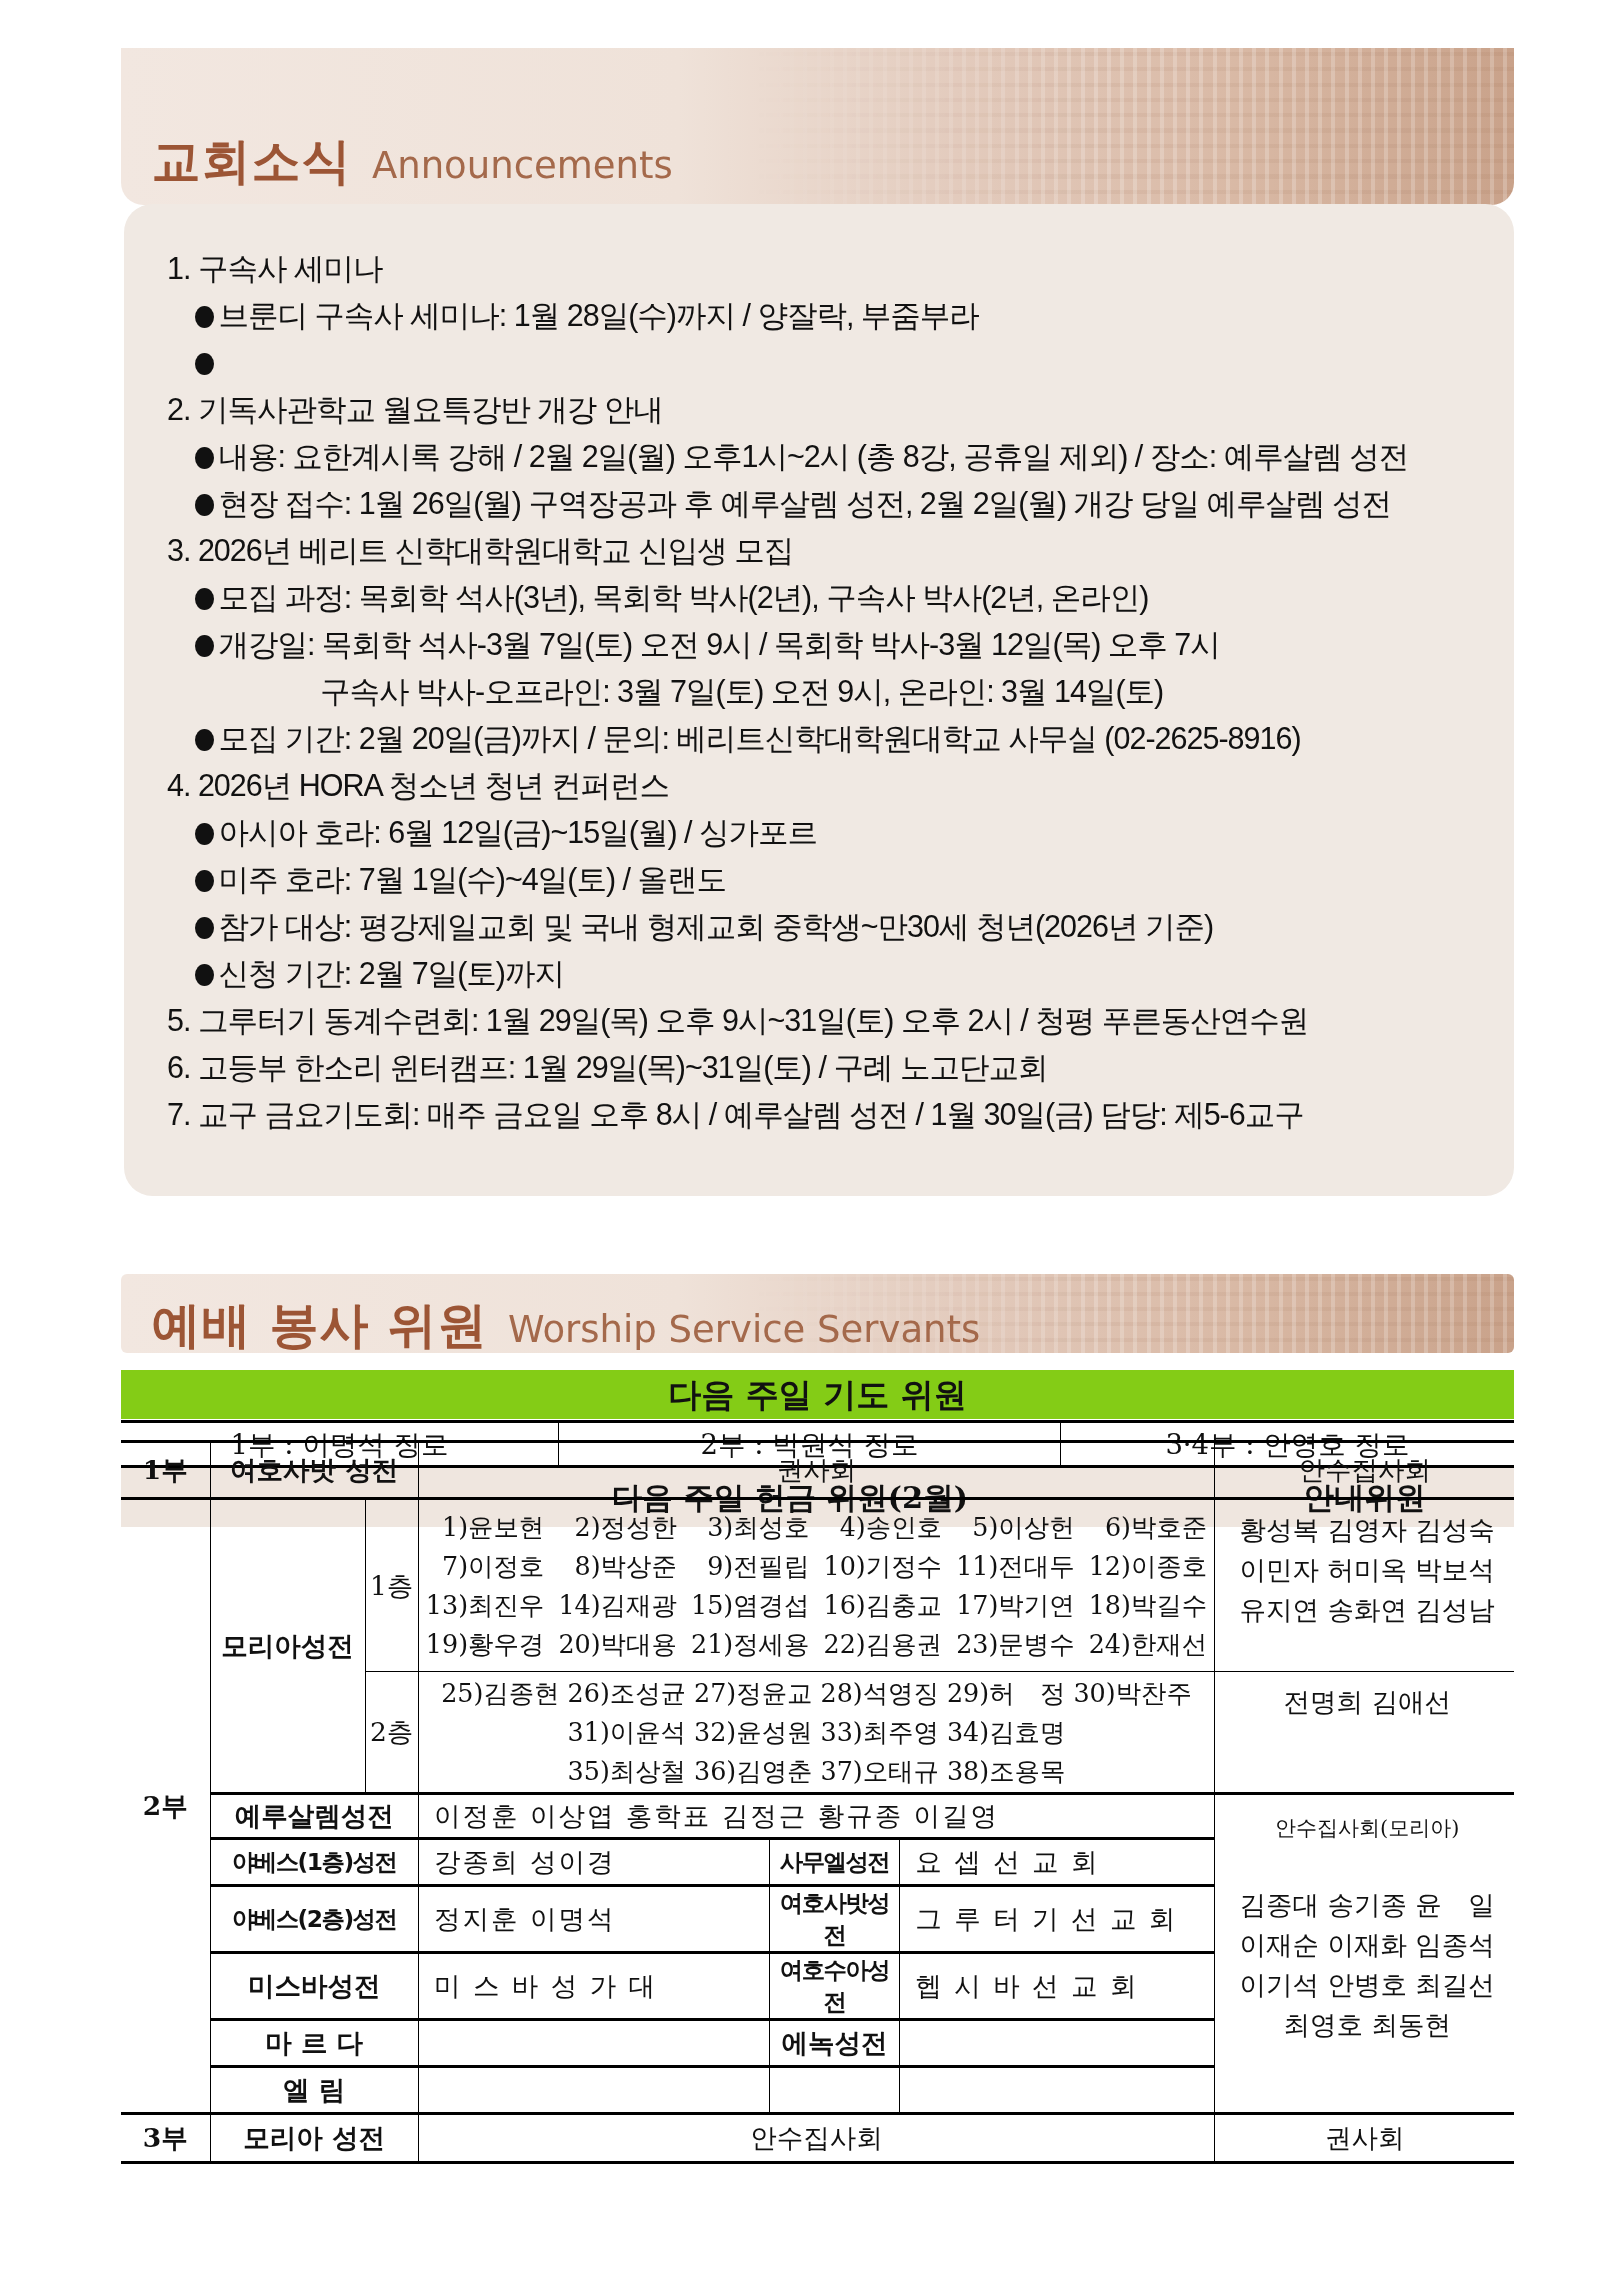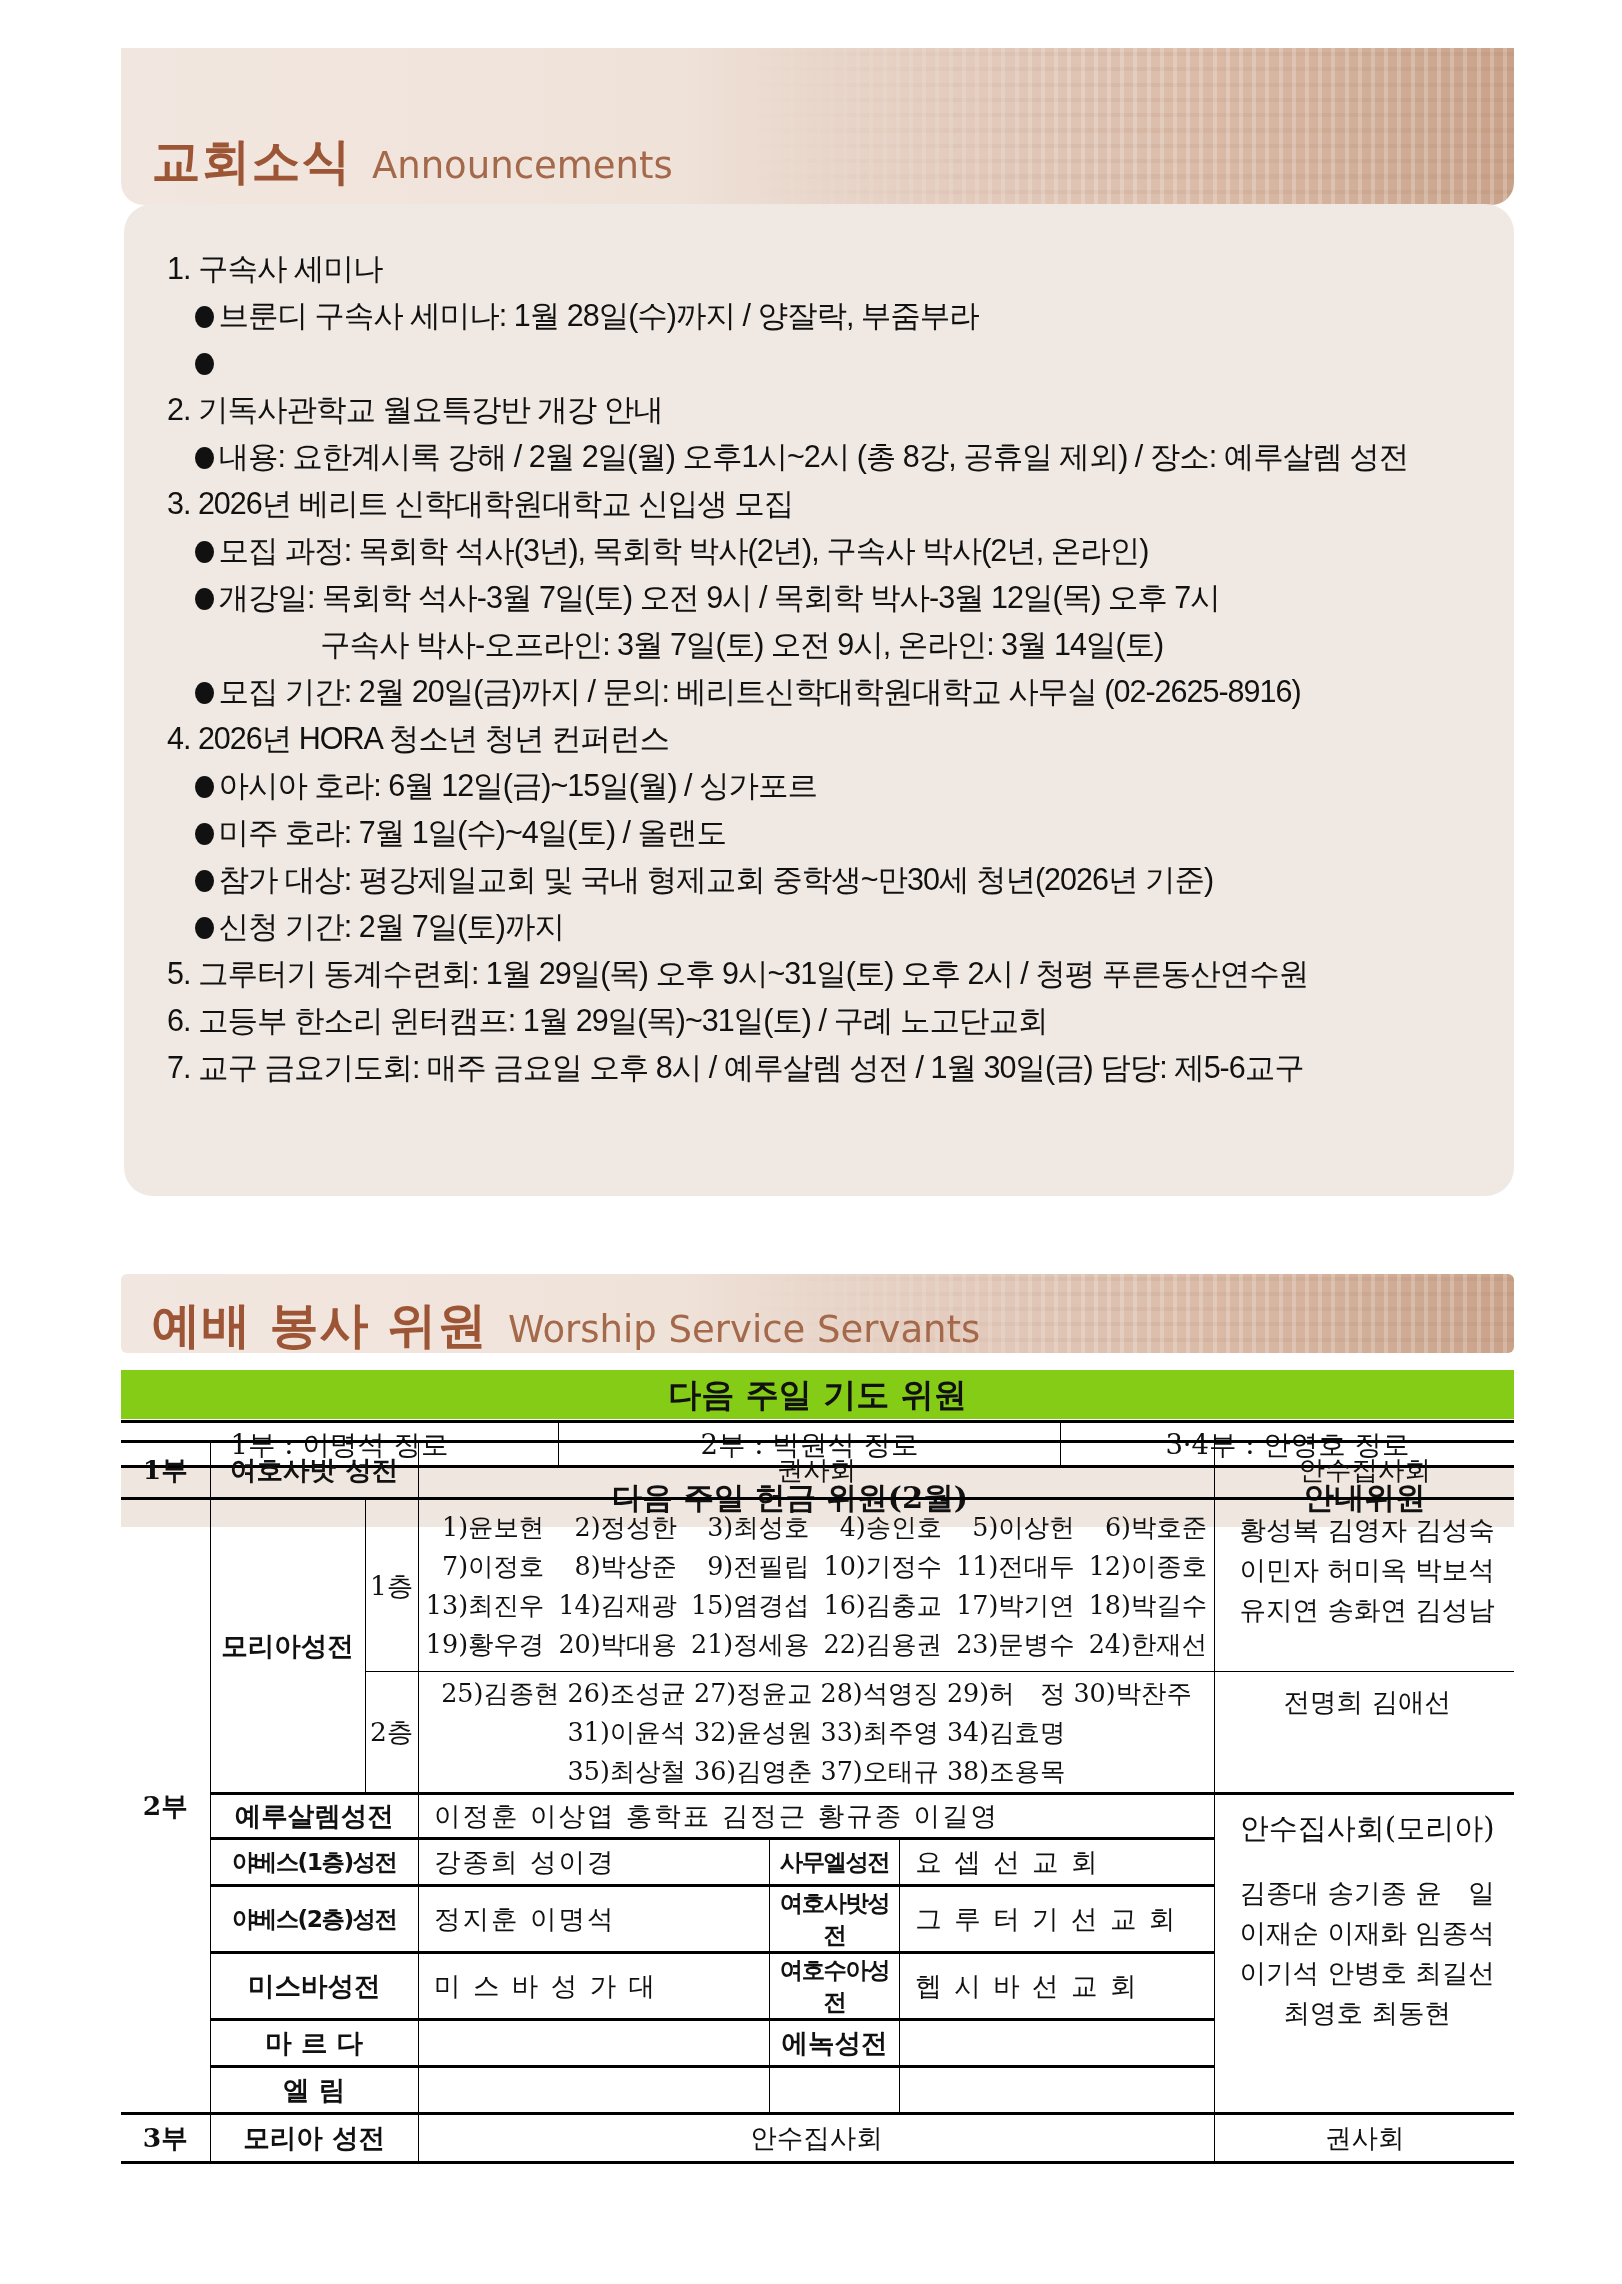--- a/index.html
+++ b/index.html
@@ -74,20 +74,21 @@
   </div>
 </div>
 
 <div class="ann-panel">
   <div class="ann-list" id="ann-list">
       <div class="ann-line"><span>1. 구속사 세미나</span></div>
       <div class="ann-line sub"><span class="bullet"></span><span>브룬디 구속사 세미나: 1월 28일(수)까지 / 양잘락, 부줌부라</span></div>
       <div class="ann-line sub"><span class="bullet"></span></div>
       <div class="ann-line"><span>2. 기독사관학교 월요특강반 개강 안내</span></div>
       <div class="ann-line sub"><span class="bullet"></span><span>내용: 요한계시록 강해 / 2월 2일(월) 오후1시~2시 (총 8강, 공휴일 제외) / 장소: 예루살렘 성전</span></div>
+      <div class="ann-line sub"><span class="bullet"></span><span>현장 접수: 1월 26일(월) 구역장공과 후 예루살렘 성전, 2월 2일(월) 개강 당일 예루살렘 성전</span></div>
       <div class="ann-line"><span>3. 2026년 베리트 신학대학원대학교 신입생 모집</span></div>
       <div class="ann-line sub"><span class="bullet"></span><span>모집 과정: 목회학 석사(3년), 목회학 박사(2년), 구속사 박사(2년, 온라인)</span></div>
       <div class="ann-line sub"><span class="bullet"></span><span>개강일: 목회학 석사-3월 7일(토) 오전 9시 / 목회학 박사-3월 12일(목) 오후 7시</span></div>
       <div class="ann-line cont"><span>구속사 박사-오프라인: 3월 7일(토) 오전 9시, 온라인: 3월 14일(토)</span></div>
       <div class="ann-line sub"><span class="bullet"></span><span>모집 기간: 2월 20일(금)까지 / 문의: 베리트신학대학원대학교 사무실 (02-2625-8916)</span></div>
       <div class="ann-line"><span>4. 2026년 HORA 청소년 청년 컨퍼런스</span></div>
       <div class="ann-line sub"><span class="bullet"></span><span>아시아 호라: 6월 12일(금)~15일(월) / 싱가포르</span></div>
       <div class="ann-line sub"><span class="bullet"></span><span>미주 호라: 7월 1일(수)~4일(토) / 올랜도</span></div>
       <div class="ann-line sub"><span class="bullet"></span><span>참가 대상: 평강제일교회 및 국내 형제교회 중학생~만30세 청년(2026년 기준)</span></div>
       <div class="ann-line sub"><span class="bullet"></span><span>신청 기간: 2월 7일(토)까지</span></div>
@@ -189,21 +190,21 @@
           <div id="guide2">
             <div>전명희 김애선</div>
           </div>
         </td>
   </tr>
 
   <tr class="thick-top" style="height:45px">
     <td class="place" colspan="2">예루살렘성전</td>
     <td class="left-names" colspan="3">이정훈 이상엽 홍학표 김정근 황규종 이길영</td>
     <td class="guide-names edge-r" rowspan="6" style="padding-top:10.2px">
-      <div style="text-align:center;font-size:29px;line-height:46px;margin-bottom:22px">안수집사회(모리아)</div>
+      <div style="text-align:center;font-size:21px;line-height:46px;margin-bottom:34px">안수집사회(모리아)</div>
       <div id="guide3">
             <div>김종대 송기종 윤　일</div>
             <div>이재순 이재화 임종석</div>
             <div>이기석 안병호 최길선</div>
             <div>최영호 최동현</div>
           </div>
     </td>
   </tr>
   <tr class="thick-top" style="height:47px">
     <td class="place sm" colspan="2">야베스(1층)성전</td>

